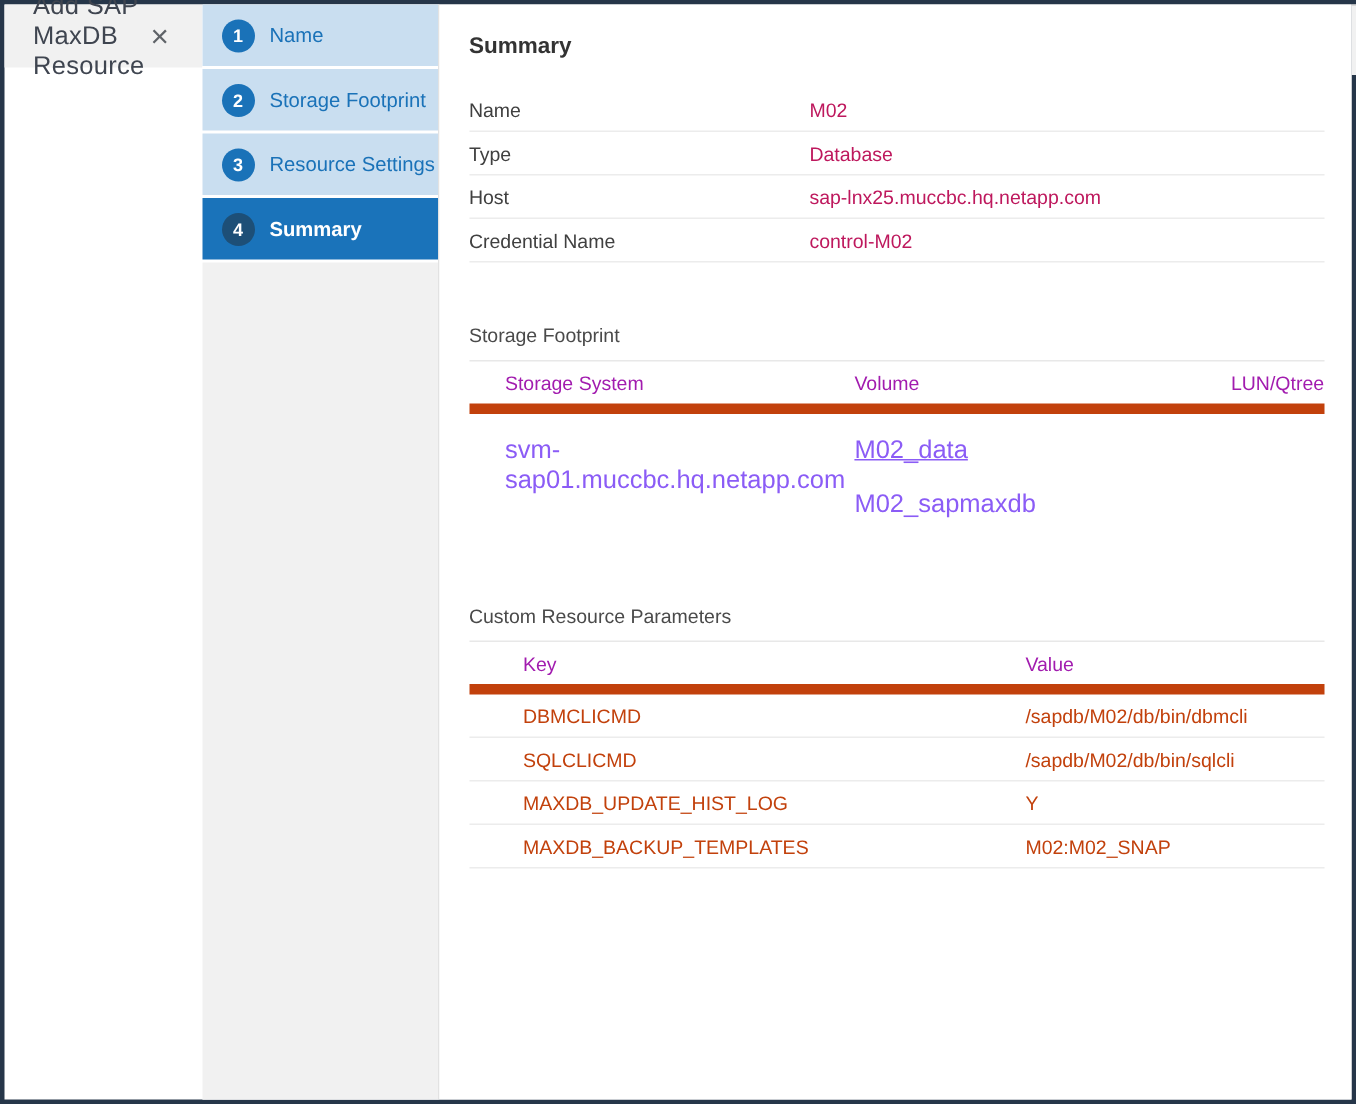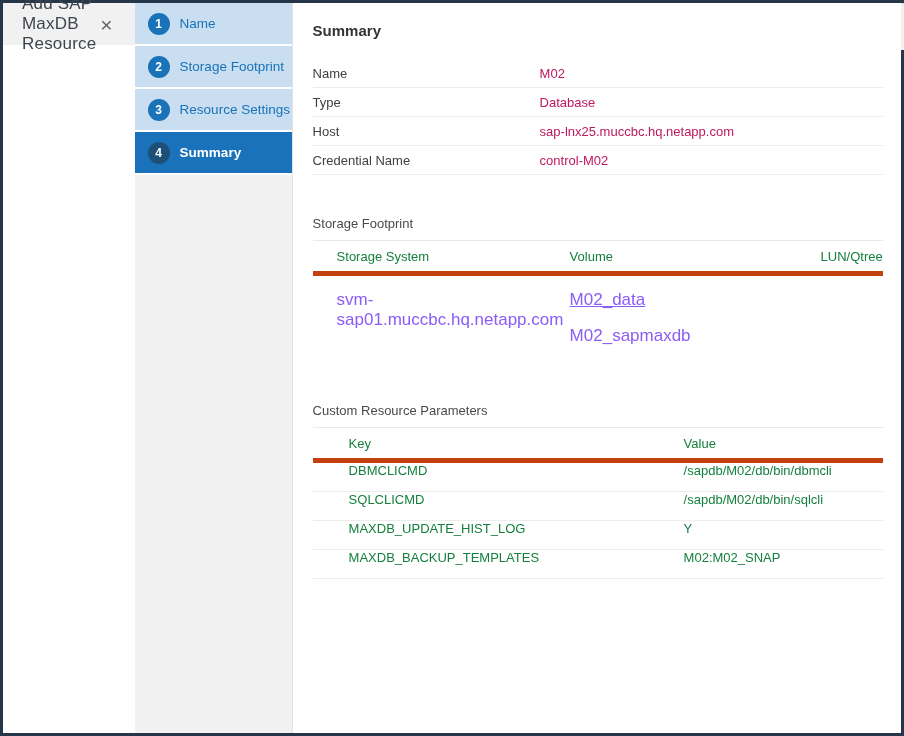--- a/index.html
+++ b/index.html
@@ -78,42 +78,42 @@
   .section { margin-top:41px; }
   .section-heading {
     font-size:13px; color:#4a4a4a;
     padding-bottom:9px;
     border-bottom:1px solid #e8e8e8;
   }
   .tbl-header {
     display:flex; align-items:center;
     height:35px;
     padding-left:24px;
-    border-bottom:5px solid #c2410c;
-    font-size:13px; color:#15803d;
+    border-bottom:7px solid #c2410c;
+    font-size:13px; color:#a21caf;
   }
   .tbl-row {
     display:flex;
     padding-left:24px;
     font-size:17px; color:#8b5cf6;
   }
   .storage-cols .c1 { width:233px; flex:0 0 233px; }
   .storage-cols .c2 { width:230px; flex:0 0 230px; }
   .storage-cols .c3 { flex:1;margin-left:21px; }
   .storage-row { padding-top:14px; }
   .storage-row .vol-line { height:36px; display:flex; align-items:flex-start; }
 
   .param-cols .c1 { width:335px; flex:0 0 335px;margin-left:12px; }
   .param-cols .c2 { flex:1; }
   .param-row {
-    display:flex; 
+    display:flex; align-items:center;
     height:29px;
     padding-left:24px;
     border-bottom:1px solid #ececec;
-    font-size:13px; color:#15803d;
+    font-size:13px; color:#c2410c;
   }
 
   
   .footer {
     height:47px; flex:0 0 47px;
     background:#f1f1f1;
     border-top:1px solid #d8d8d8;
     display:flex; align-items:center; justify-content:flex-end;
     gap:8px; padding:15px 12px;
   }

